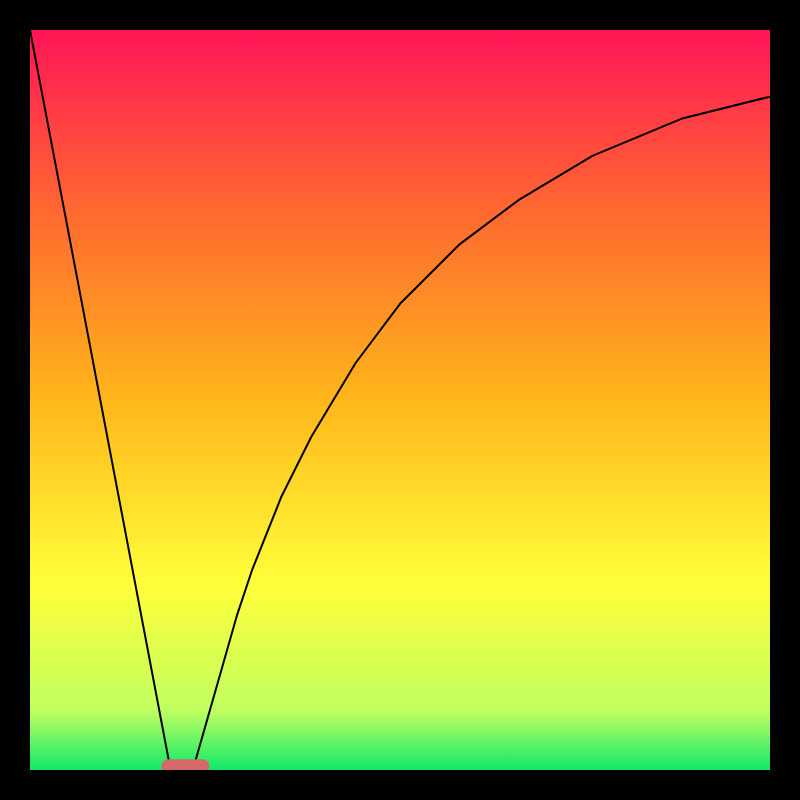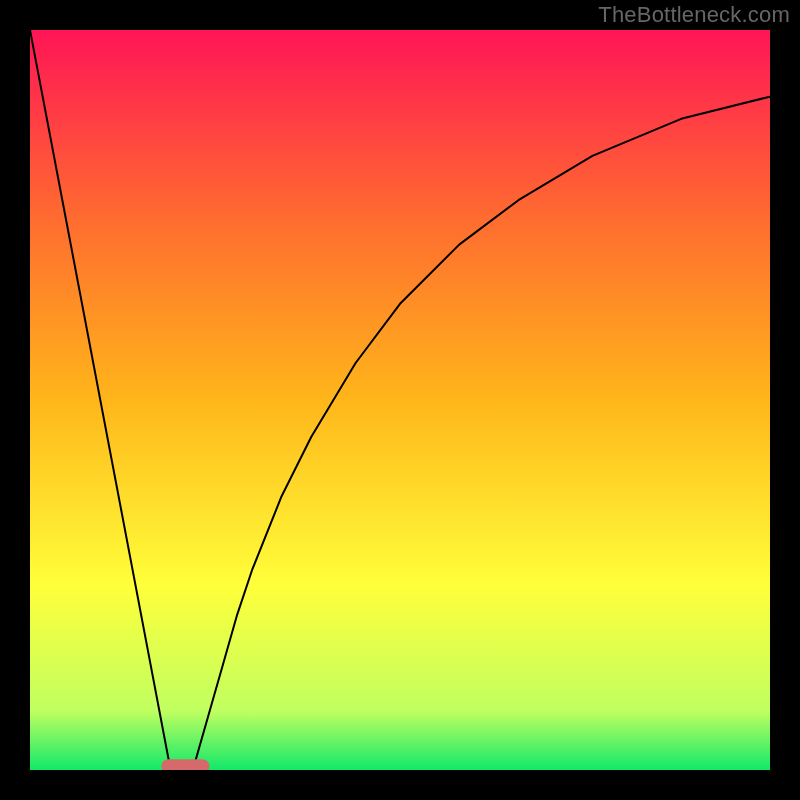--- a/index.html
+++ b/index.html
@@ -36,21 +36,20 @@
     background: #000;
   }
   svg {
     display: block;
   }
 </style>
 </head>
 <body>
 
 <div class="frame">
-  <div class="watermark">TheBottleneck.com</div>
 
   <div class="plot-outer">
     <svg id="chart-svg" width="740" height="740" viewBox="0 0 740 740" preserveAspectRatio="none">
         <defs>
           <linearGradient id="bg-grad" x1="0" y1="0" x2="0" y2="1">
             <stop offset="0%" stop-color="#ff1556"></stop>
             <stop offset="25%" stop-color="#ff6a30"></stop>
             <stop offset="50%" stop-color="#ffb61a"></stop>
             <stop offset="75%" stop-color="#ffff3a"></stop>
             <stop offset="92%" stop-color="#c0ff60"></stop>

